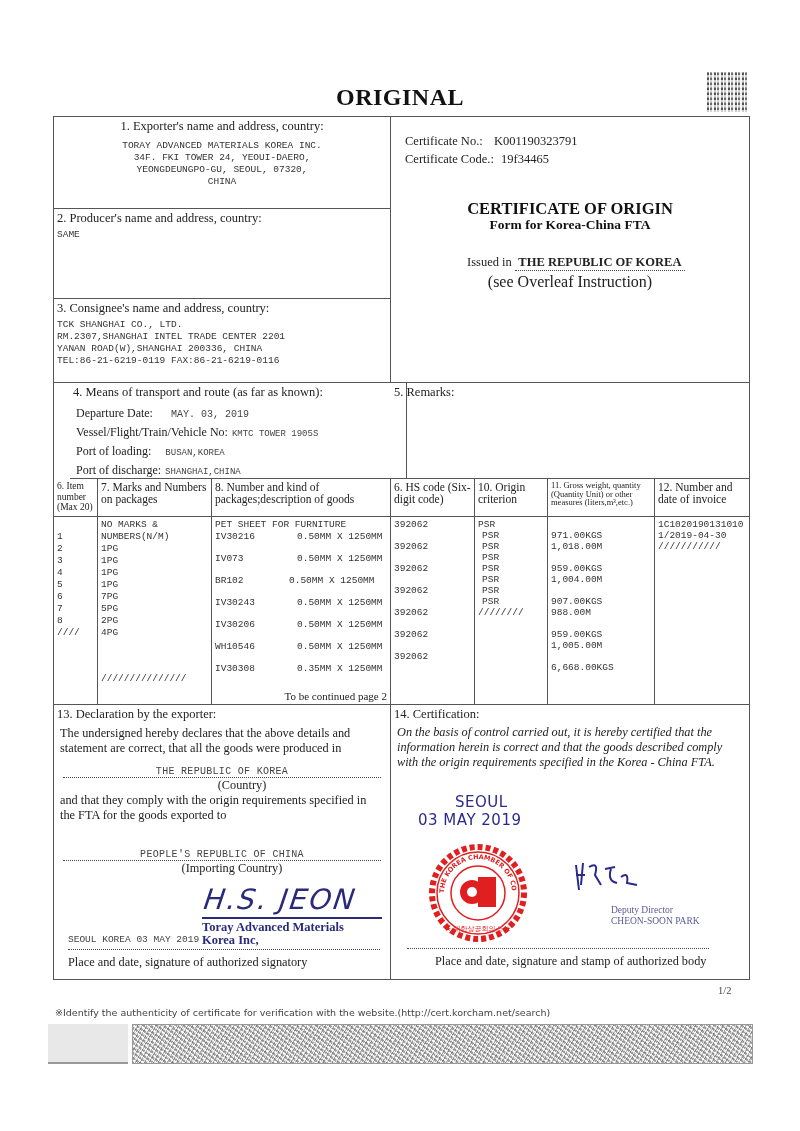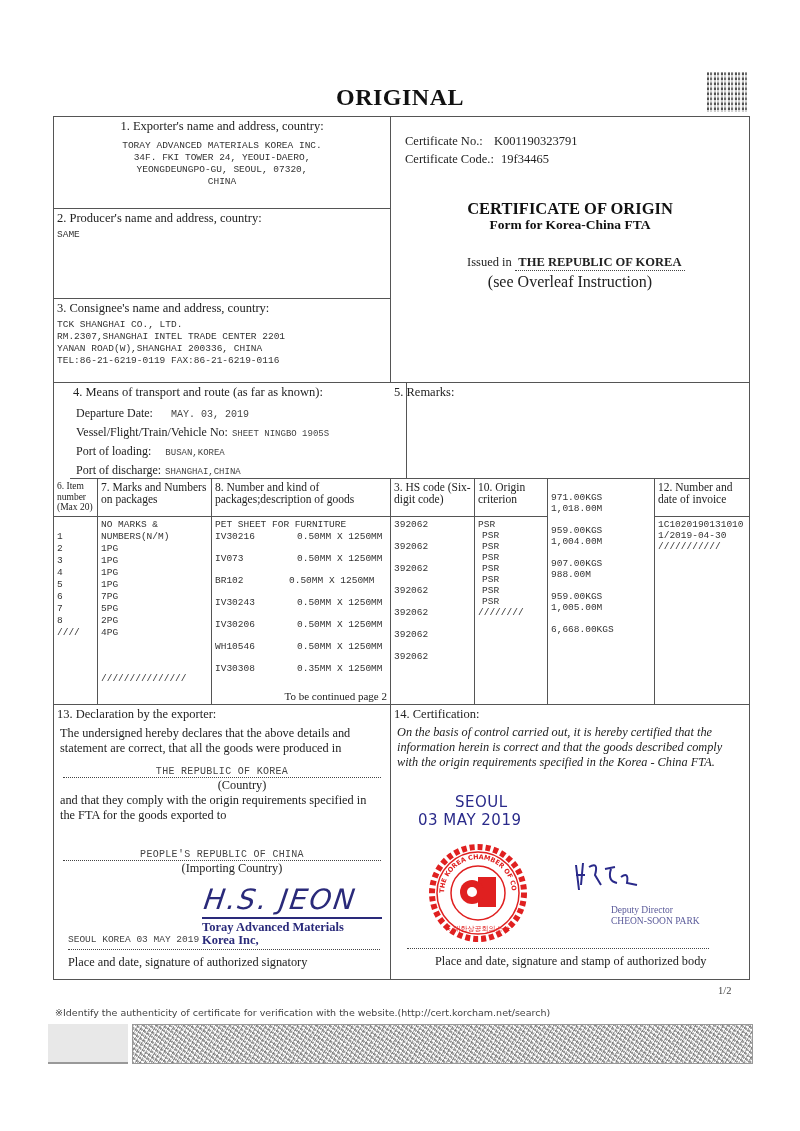--- a/index.html
+++ b/index.html
@@ -138,21 +138,21 @@
   </div>
 
   <div class="box" id="f4">
     <div class="lbl">4. Means of transport and route (as far as known):</div>
     <div class="trow" style="margin-top:6px">
       <span class="k">Departure Date:</span>
       <span class="v" style="margin-left:18px;font-size:10px">MAY. 03, 2019</span>
     </div>
     <div class="trow">
       <span class="k">Vessel/Flight/Train/Vehicle No:</span>
-      <span class="v" style="margin-left:4px">SHEET NINGBO 1905S</span>
+      <span class="v" style="margin-left:4px">KMTC TOWER 1905S</span>
     </div>
     <div class="trow">
       <span class="k">Port of loading:</span>
       <span class="v" style="margin-left:14px">BUSAN,KOREA</span>
     </div>
     <div class="trow">
       <span class="k">Port of discharge:</span>
       <span class="v" style="margin-left:4px">SHANGHAI,CHINA</span>
     </div>
   </div>
@@ -203,21 +203,21 @@
       <div class="goods-line" style="margin-top:10px"><span class="code">BR102</span><span style="margin-left:14px">0.50MM X 1250MM</span></div>
       <div class="goods-line" style="margin-top:10px"><span class="code">IV30243</span><span style="margin-left:22px">0.50MM X 1250MM</span></div>
       <div class="goods-line" style="margin-top:10px"><span class="code">IV30206</span><span style="margin-left:22px">0.50MM X 1250MM</span></div>
       <div class="goods-line" style="margin-top:10px"><span class="code">WH10546</span><span style="margin-left:22px">0.50MM X 1250MM</span></div>
       <div class="goods-line" style="margin-top:10px"><span class="code">IV30308</span><span style="margin-left:22px">0.35MM X 1250MM</span></div>
     </div>
     <div class="cont">To be continued page 2</div>
   </div>
 
   <div class="box col" id="c9">
-    <div class="hd" style="font-size:11.5px;line-height:12px">3. HS code (Six-digit code)</div>
+    <div class="hd" style="font-size:11.5px;line-height:12px">6. HS code (Six-digit code)</div>
     <div class="bd mono">
       <div>392062</div>
       <div style="margin-top:10px">392062</div>
       <div style="margin-top:10px">392062</div>
       <div style="margin-top:10px">392062</div>
       <div style="margin-top:10px">392062</div>
       <div style="margin-top:10px">392062</div>
       <div style="margin-top:10px">392062</div>
     </div>
   </div>
@@ -231,20 +231,21 @@
       <div style="padding-left:4px">PSR</div>
       <div style="padding-left:4px">PSR</div>
       <div style="padding-left:4px">PSR</div>
       <div style="padding-left:4px">PSR</div>
       <div style="padding-left:4px">PSR</div>
       <div>////////</div>
     </div>
   </div>
 
   <div class="box col" id="c11">
+    <div class="hd small">11. Gross weight, quantity (Quantity Unit) or other measures (liters,m³,etc.)</div>
     <div class="bd mono" style="line-height:11px">
       <div>&nbsp;</div>
       <div>971.00KGS</div>
       <div>1,018.00M</div>
       <div>&nbsp;</div>
       <div>959.00KGS</div>
       <div>1,004.00M</div>
       <div>&nbsp;</div>
       <div>907.00KGS</div>
       <div>988.00M</div>

